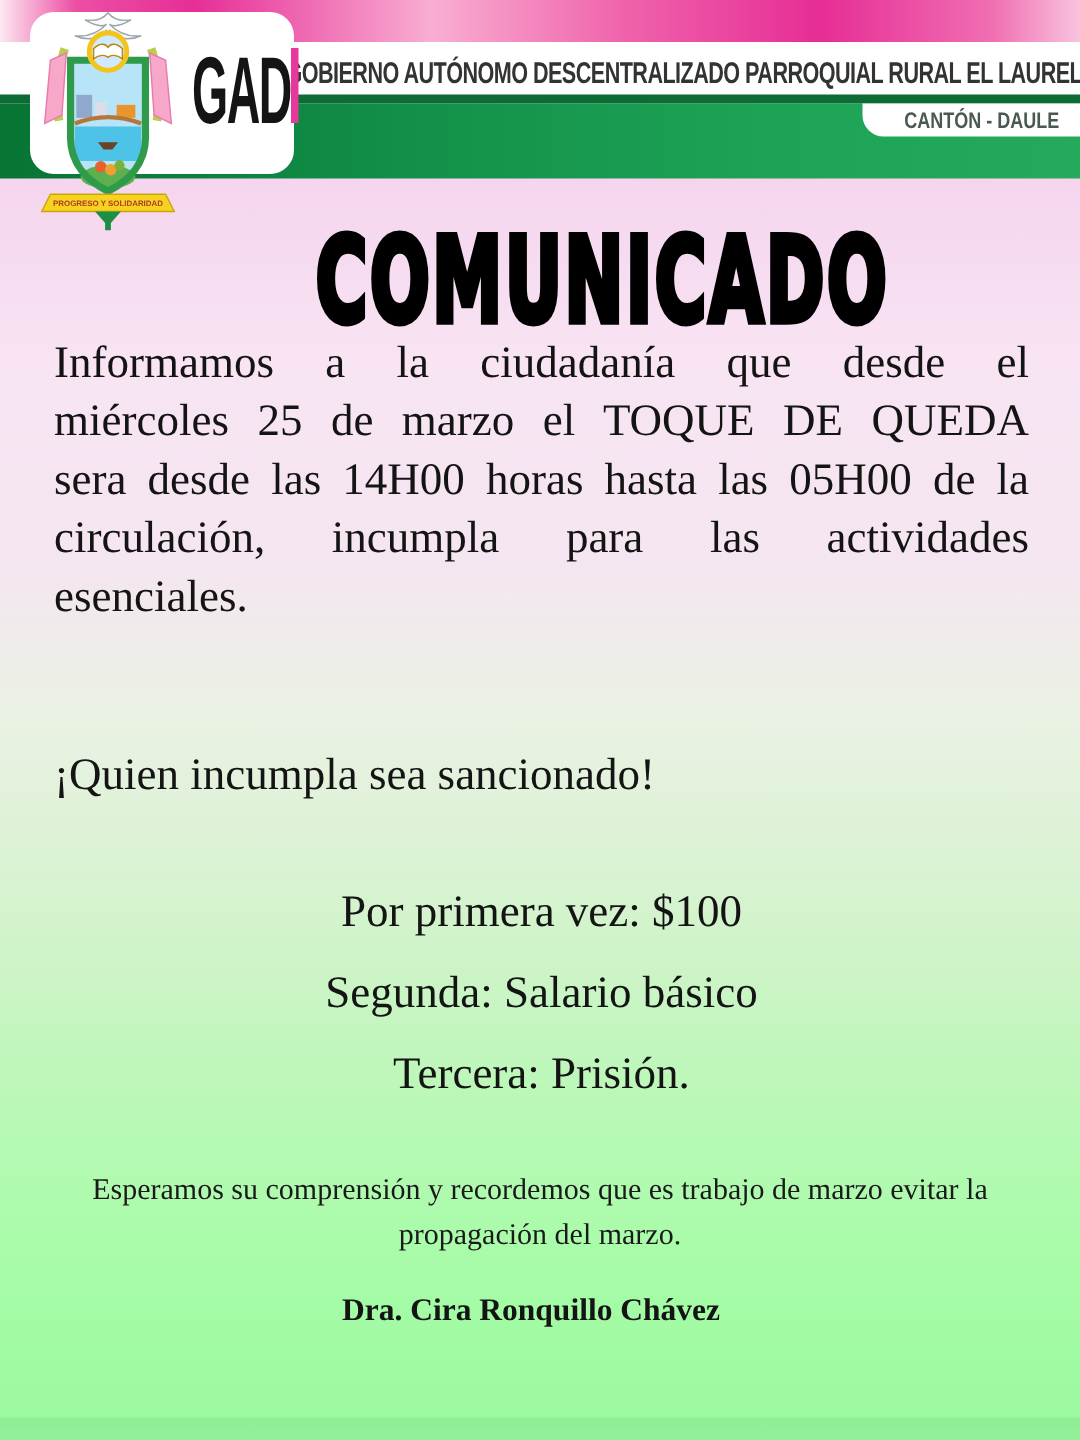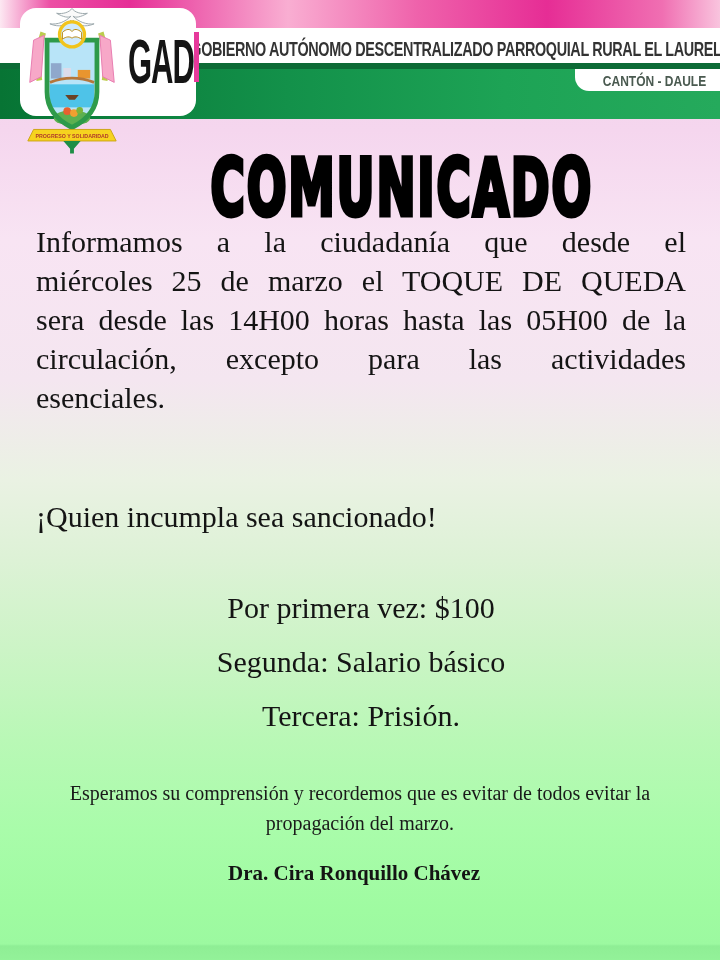--- a/index.html
+++ b/index.html
@@ -113,34 +113,34 @@
   </div>
 
   <div class="comunicado">
     <span>COMUNICADO</span>
   </div>
 
   <div class="body-par">
     <div class="par-line">Informamos a la ciudadanía que desde el</div>
     <div class="par-line">miércoles 25 de marzo el TOQUE DE QUEDA</div>
     <div class="par-line">sera desde las 14H00 horas hasta las 05H00 de la</div>
-    <div class="par-line">circulación, excepto para las actividades</div>
+    <div class="par-line">circulación, incumpla para las actividades</div>
     <div class="par-line last">esenciales.</div>
   </div>
 
   <div class="warning">¡Quien incumpla sea sancionado!</div>
 
   <div class="penalties">
     <p class="penalty">Por primera vez: $100</p>
     <p class="penalty">Segunda: Salario básico</p>
     <p class="penalty">Tercera: Prisión.</p>
   </div>
 
   <div class="closing">
-    <div>Esperamos su comprensión y recordemos que es evitar de todos evitar la</div>
+    <div>Esperamos su comprensión y recordemos que es trabajo de marzo evitar la</div>
     <div>propagación del marzo.</div>
   </div>
 
   <div class="signature">
     <p>Dra. Cira Ronquillo Chávez</p>
   </div>
 
 </div>
 
 </body></html>

